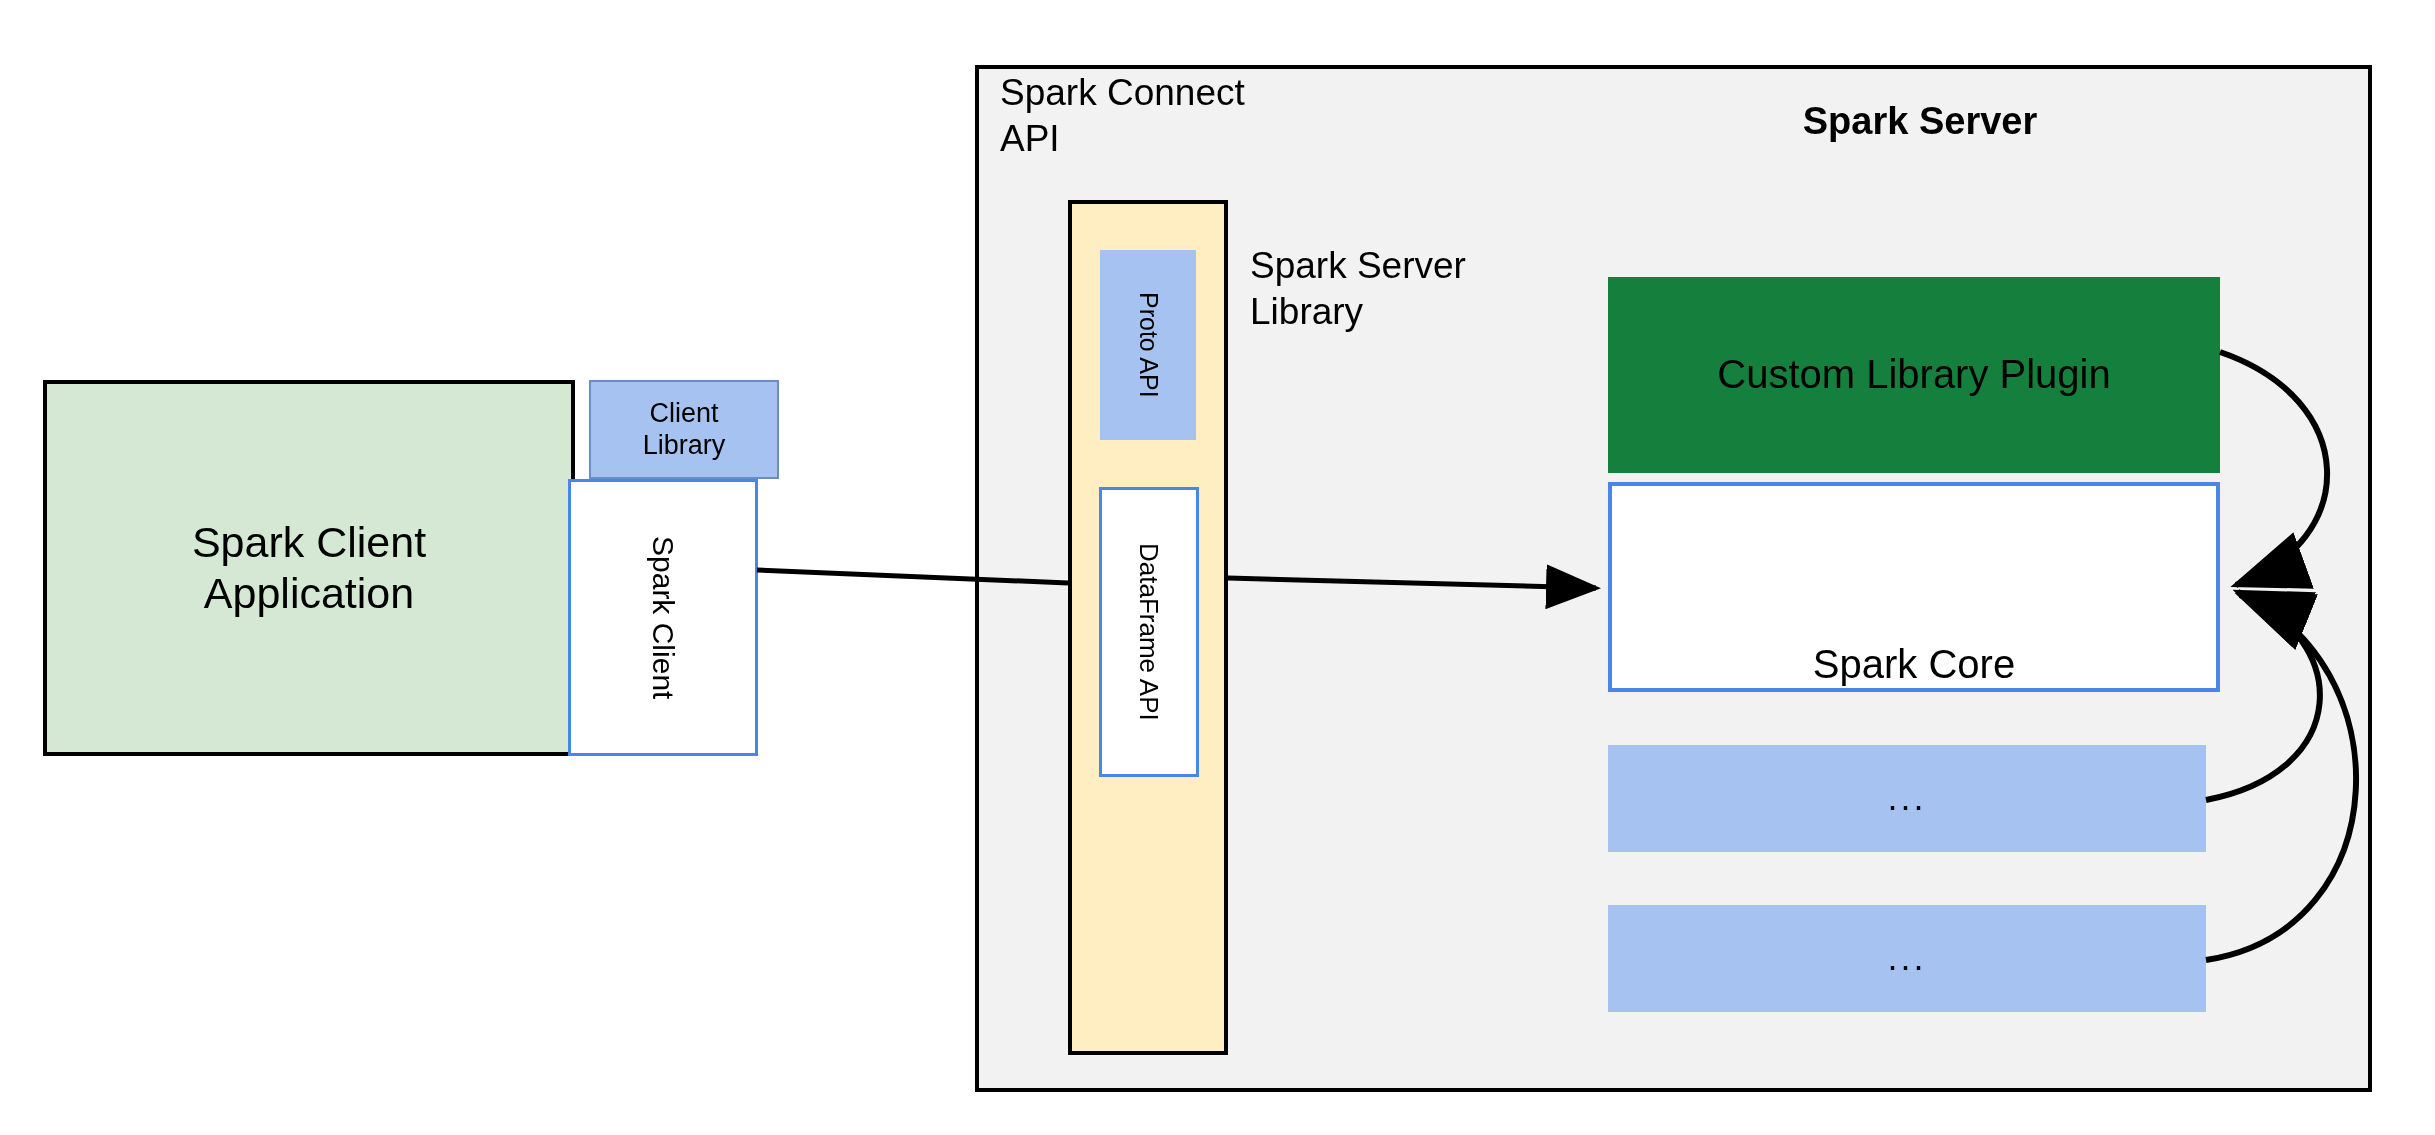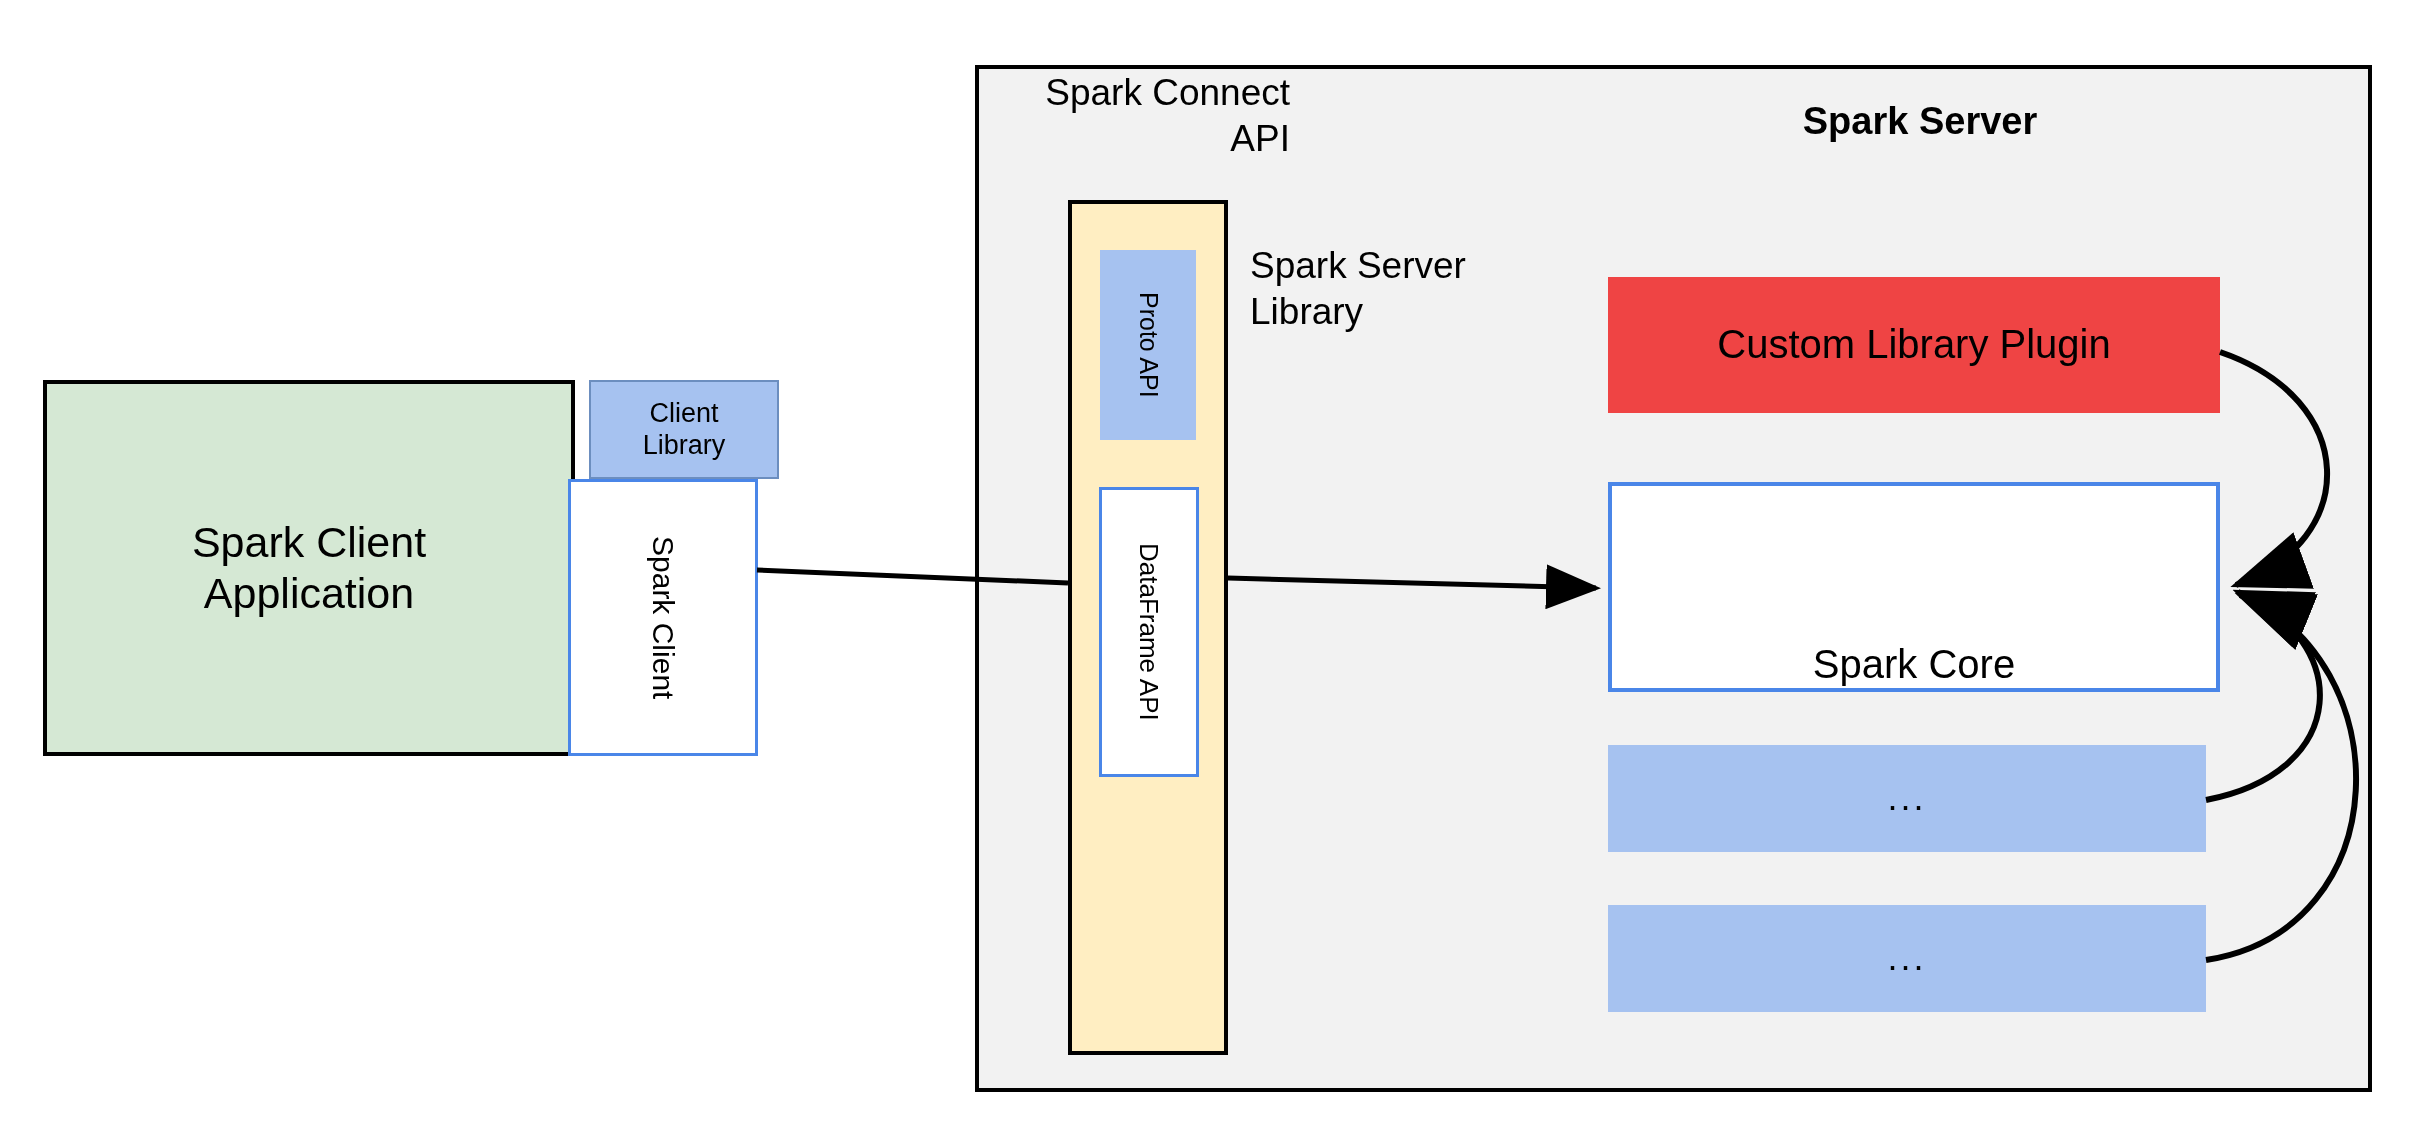--- a/index.html
+++ b/index.html
@@ -62,21 +62,21 @@
     position: absolute;
     left: 975px; top: 65px; width: 1397px; height: 1027px;
     background: #f2f2f2;
     border: 4px solid #000000;
     box-sizing: border-box;
     z-index: 1;
   }
   #spark-connect-label {
     position: absolute;
     left: 1000px; top: 70px; width: 290px;
-    text-align: right;
+    text-align: left;
     font-size: 37px;
     line-height: 1.25;
     color: #000000;
     z-index: 5;
   }
   #spark-server-title {
     position: absolute;
     left: 1700px; top: 100px; width: 440px;
     text-align: center;
     font-size: 38px;
@@ -110,22 +110,22 @@
   #dataframe-api {
     left: 1099px; top: 487px; width: 100px; height: 290px;
     background: #ffffff;
     border: 3px solid #4a86e8;
     font-size: 26px;
     z-index: 3;
   }
 
   
   #custom-library-plugin {
-    left: 1608px; top: 277px; width: 612px; height: 136px;
-    background: #ef4444;
+    left: 1608px; top: 277px; width: 612px; height: 196px;
+    background: #15803d;
     font-size: 40px;
     z-index: 3;
   }
   #spark-core {
     left: 1608px; top: 482px; width: 612px; height: 210px;
     background: #ffffff;
     border: 4px solid #4a86e8;
     font-size: 40px;
     z-index: 3;
     align-items: flex-end;

